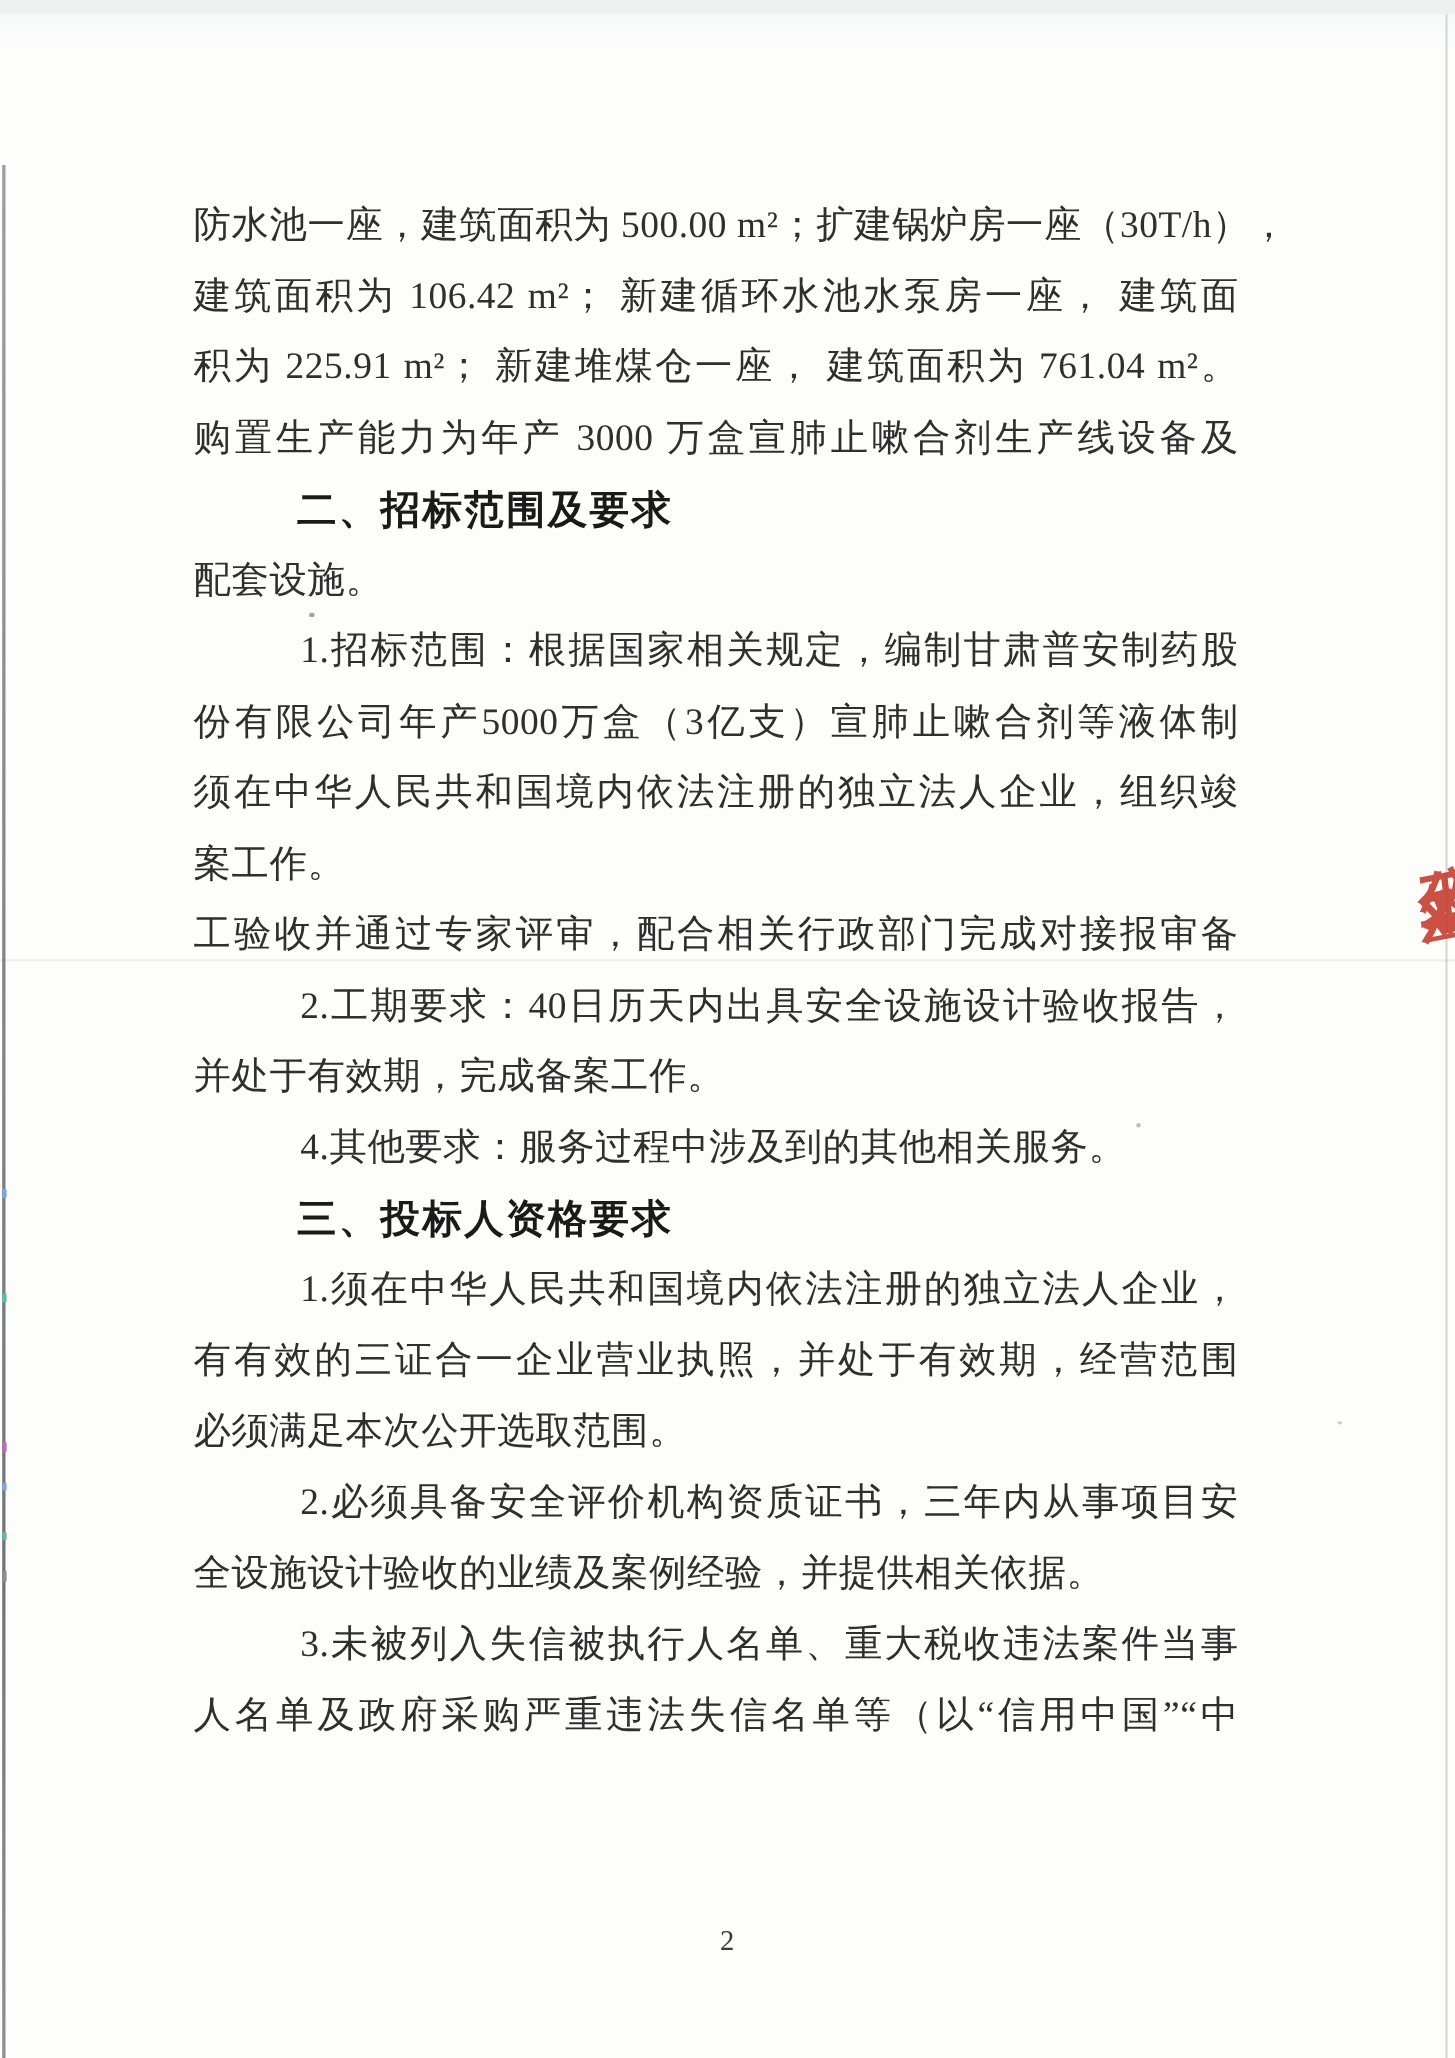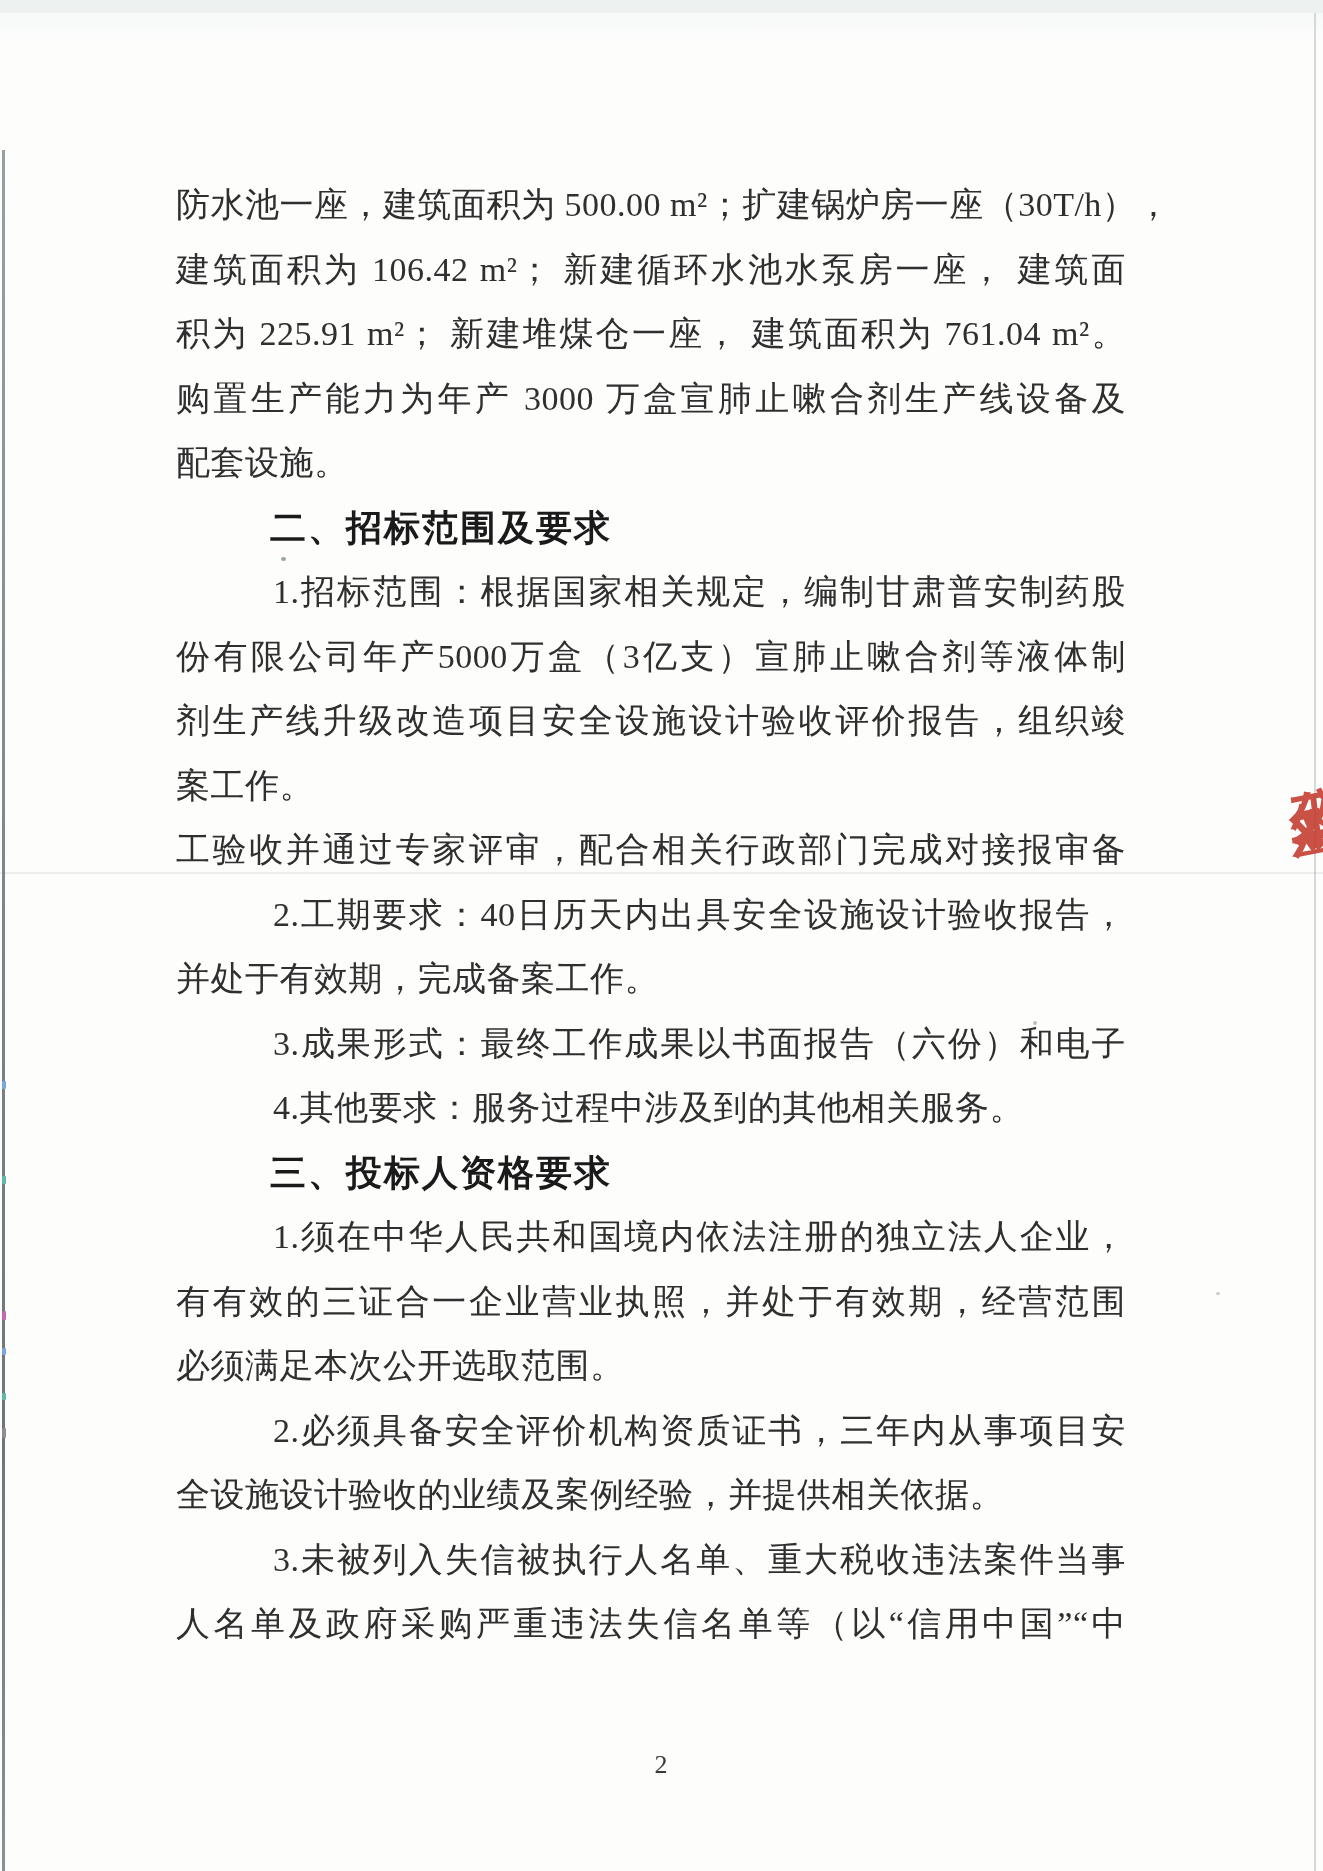--- a/index.html
+++ b/index.html
@@ -72,30 +72,29 @@
   <div class="speck" style="left:1033px;top:1021px;width:4px;height:4px;background:#b9bfbf;"></div>
   <div class="speck" style="left:1216px;top:1292px;width:4px;height:3px;background:#c8cdcd;"></div>
 
   <div class="stamp">分工签刈</div>
 
   <div class="text-block">
     <div class="line j">防水池一座，建筑面积为 500.00 m²；扩建锅炉房一座（30T/h），</div>
     <div class="line j">建筑面积为 106.42 m²； 新建循环水池水泵房一座， 建筑面</div>
     <div class="line j">积为 225.91 m²； 新建堆煤仓一座， 建筑面积为 761.04 m²。</div>
     <div class="line j">购置生产能力为年产 3000 万盒宣肺止嗽合剂生产线设备及</div>
+    <div class="line heading">二、招标范围及要求</div>
     <div class="line">配套设施。</div>
-    <div class="line heading">二、招标范围及要求</div>
     <div class="line j ind">1.招标范围：根据国家相关规定，编制甘肃普安制药股</div>
     <div class="line j">份有限公司年产5000万盒（3亿支）宣肺止嗽合剂等液体制</div>
-    <div class="line j">剂生产线升级改造项目安全设施设计验收评价报告，组织竣</div>
+    <div class="line j">须在中华人民共和国境内依法注册的独立法人企业，组织竣</div>
     <div class="line">案工作。</div>
     <div class="line j">工验收并通过专家评审，配合相关行政部门完成对接报审备</div>
     <div class="line j ind">2.工期要求：40日历天内出具安全设施设计验收报告，</div>
     <div class="line">并处于有效期，完成备案工作。</div>
-    <div class="line j ind">3.成果形式：最终工作成果以书面报告（六份）和电子</div>
     <div class="line ind">4.其他要求：服务过程中涉及到的其他相关服务。</div>
     <div class="line heading">三、投标人资格要求</div>
     <div class="line j ind">1.须在中华人民共和国境内依法注册的独立法人企业，</div>
     <div class="line j">有有效的三证合一企业营业执照，并处于有效期，经营范围</div>
     <div class="line">必须满足本次公开选取范围。</div>
     <div class="line j ind">2.必须具备安全评价机构资质证书，三年内从事项目安</div>
     <div class="line">全设施设计验收的业绩及案例经验，并提供相关依据。</div>
     <div class="line j ind">3.未被列入失信被执行人名单、重大税收违法案件当事</div>
     <div class="line j">人名单及政府采购严重违法失信名单等（以“信用中国”“中</div>
   </div>

